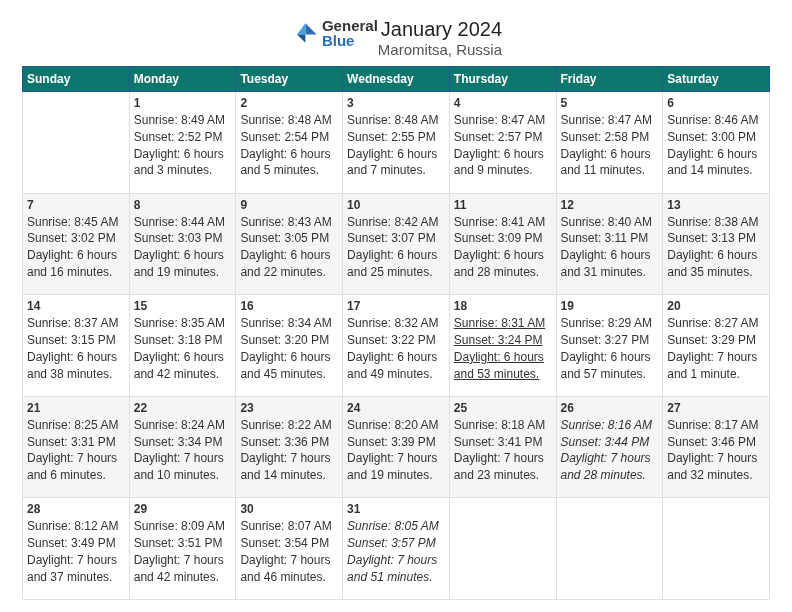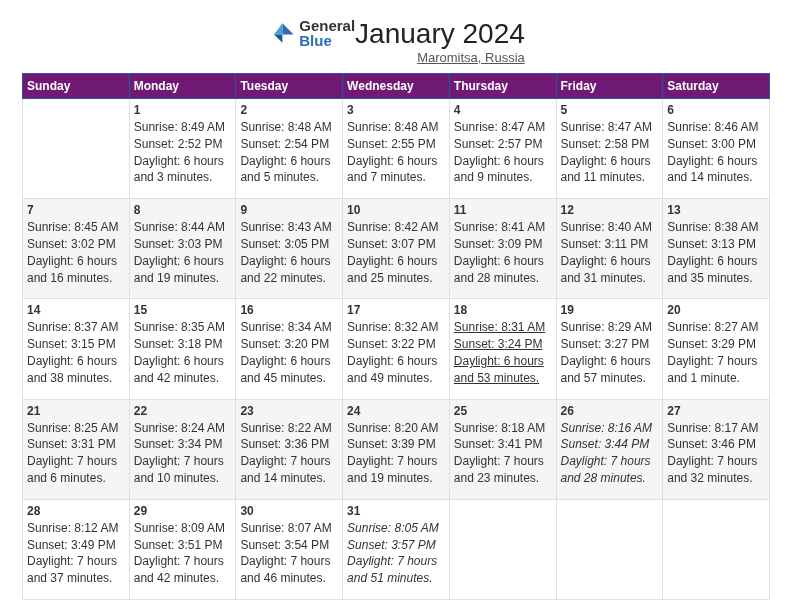--- a/index.html
+++ b/index.html
@@ -45,37 +45,36 @@
       color: #2a6db5;
     }
     .logo-icon {
       width: 28px;
       height: 28px;
     }
     .title-block {
       text-align: right;
     }
     .title-month {
-      font-size: 28px;
+      font-size: 20px;
       color: #222;
       font-weight: normal;
     }
     .title-location {
-      font-size: 13px;
+      font-size: 15px;
       color: #555;
-      text-decoration: underline;
     }
     .calendar {
       flex: 1;
       border-collapse: collapse;
       width: 100%;
       table-layout: fixed;
     }
     .calendar thead tr {
-      background-color: #701a75;
+      background-color: #0f766e;
     }
     .calendar thead th {
       color: #fff;
       font-size: 12px;
       font-weight: bold;
       padding: 5px 4px;
       text-align: left;
       border: 1px solid #1e5a9a;
     }
     .calendar tbody tr {

